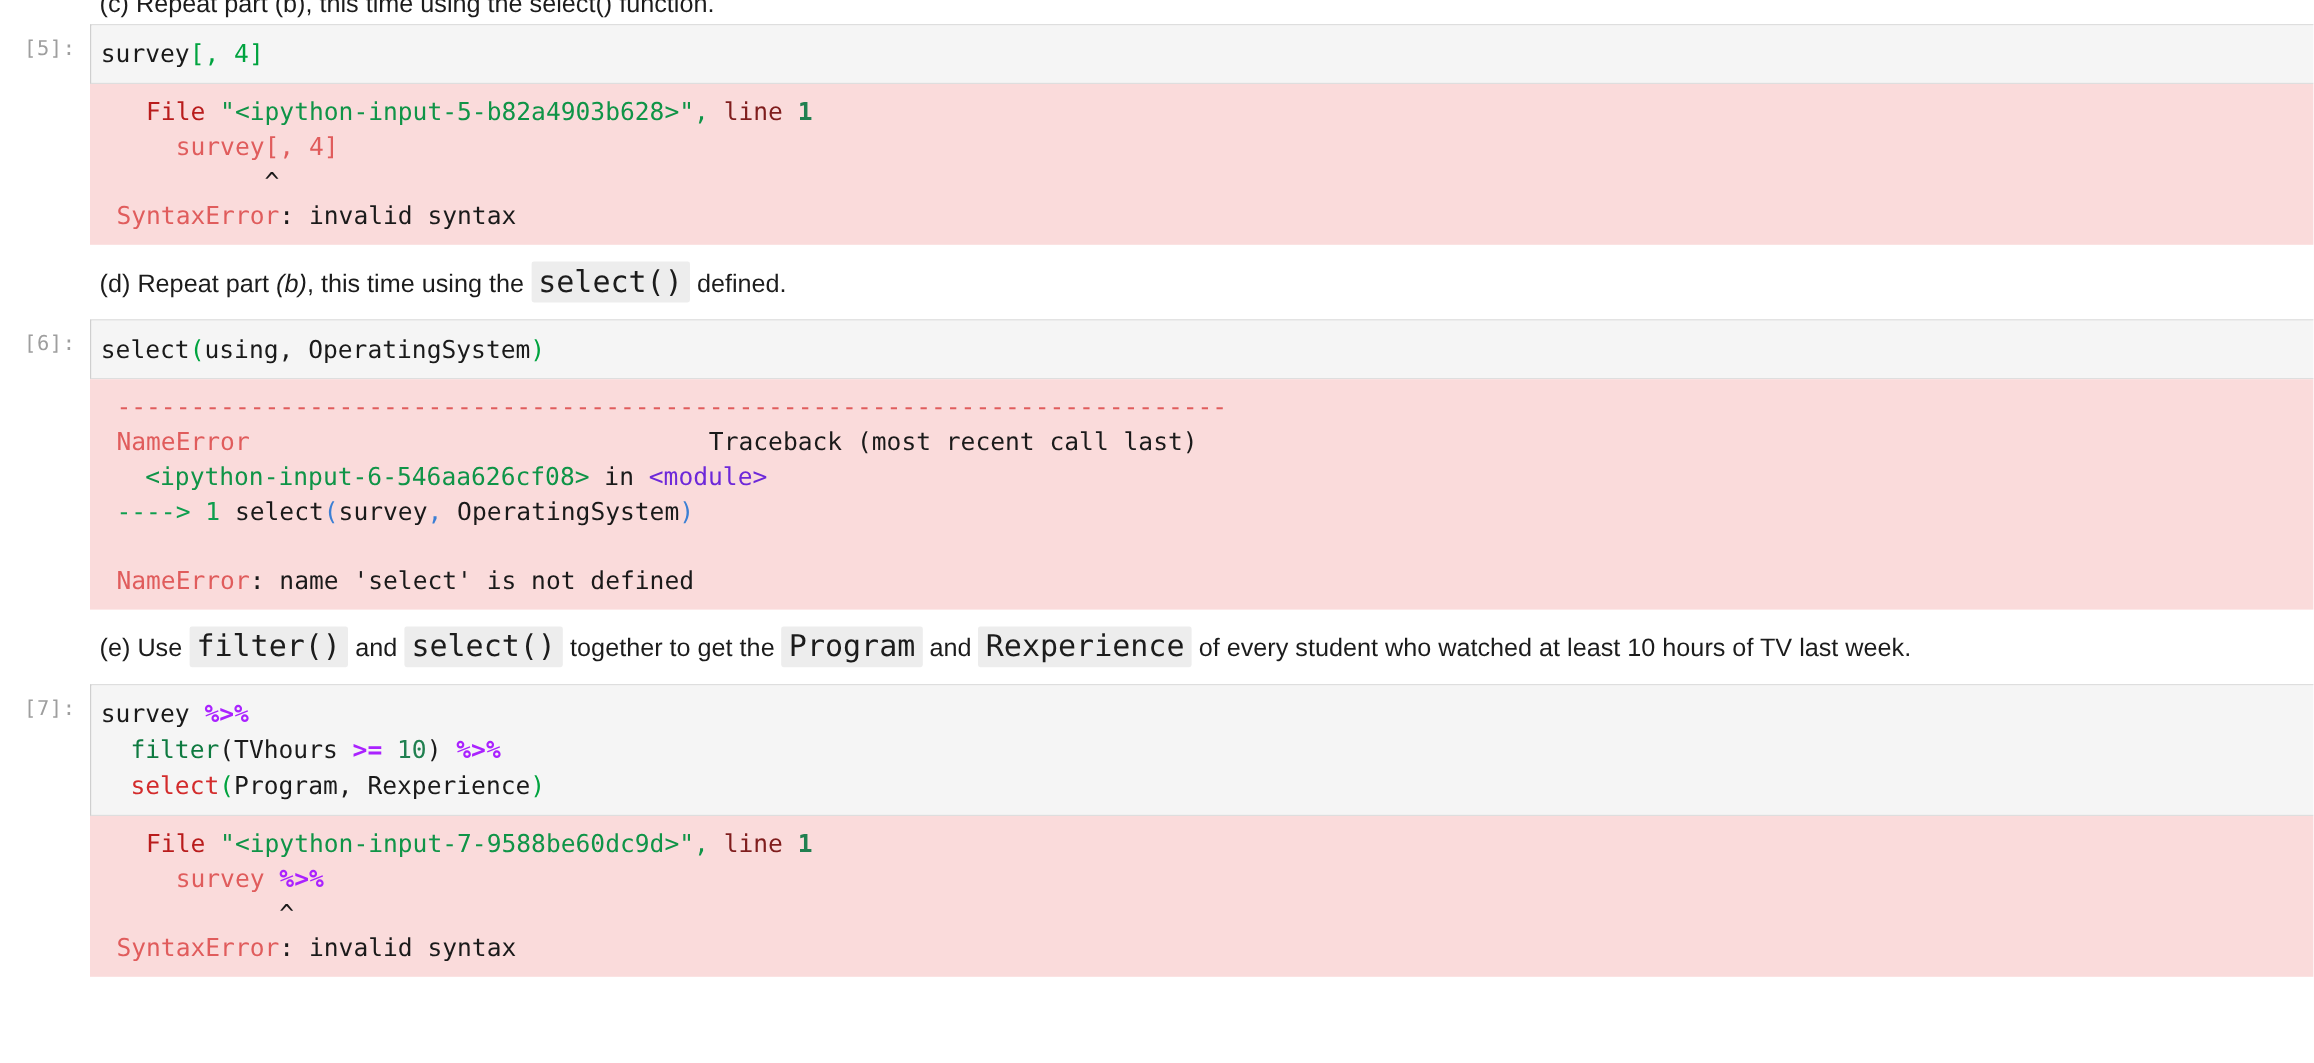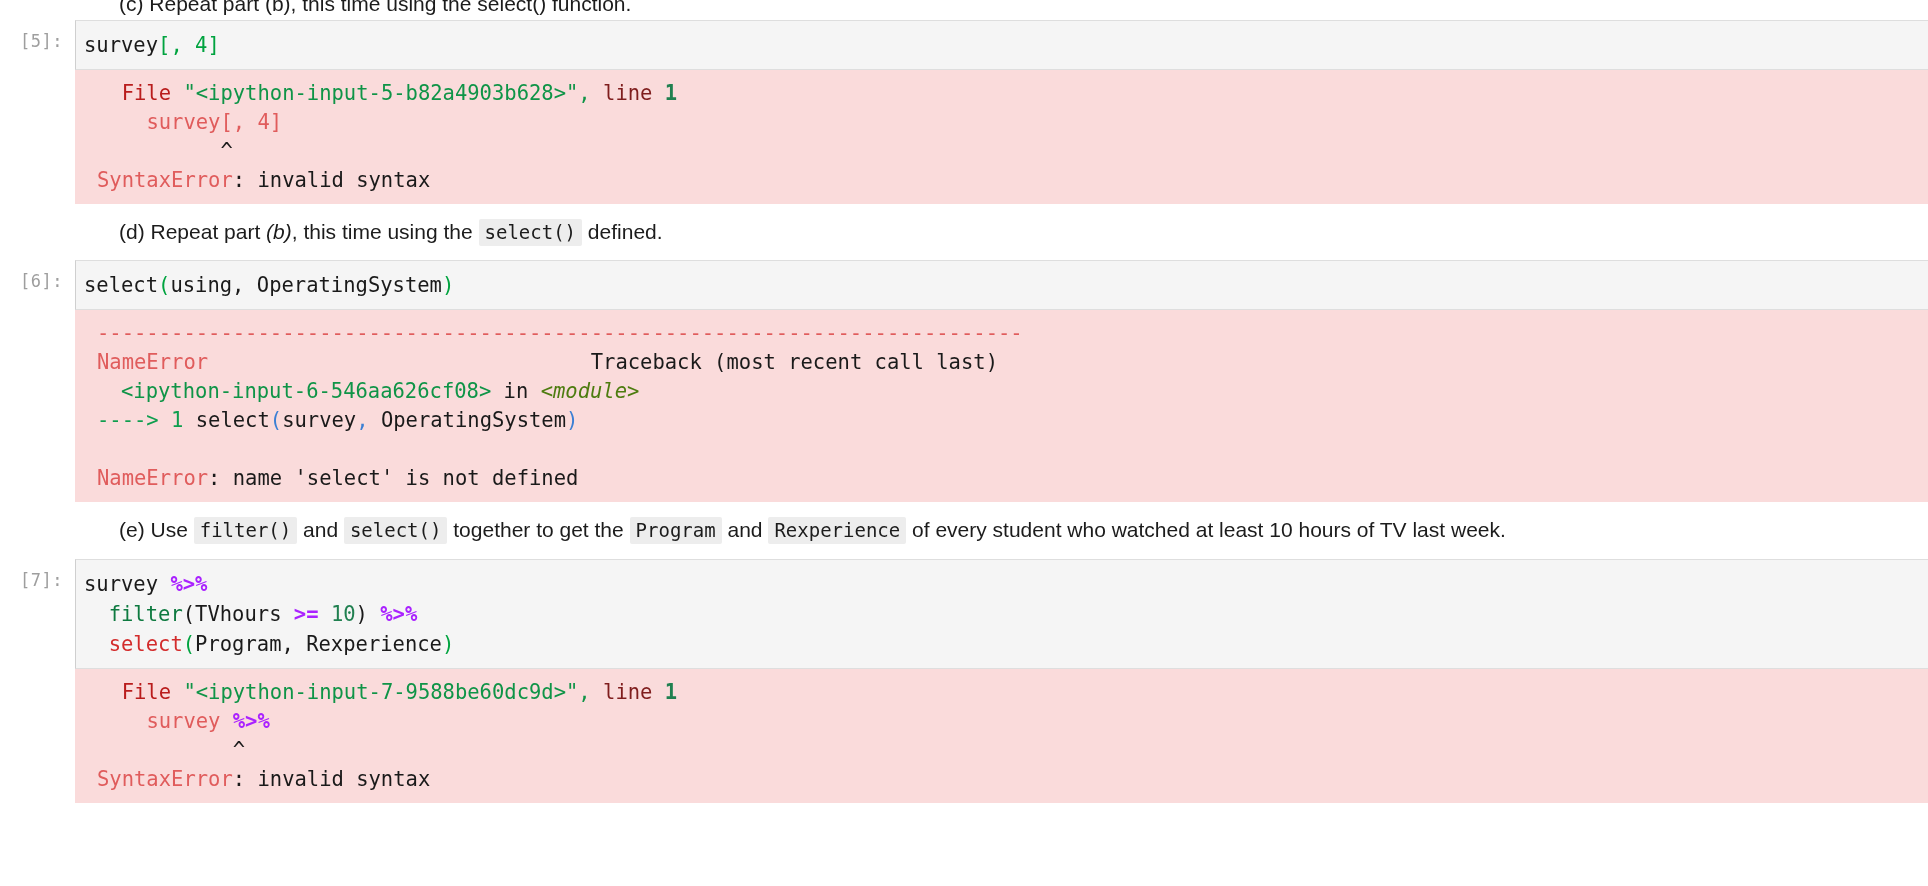--- a/index.html
+++ b/index.html
@@ -82,40 +82,39 @@
   }
   .traceback .dashline {
     color: #e05c5c;
     letter-spacing: 0px;
   }
 
   
   .markdown-row {
     display: flex;
     width: 1743px;
-    padding-left: 36px;
   }
   .markdown-pad {
     width: 75px;
     min-width: 75px;
   }
   .markdown {
     flex: 1;
     padding: 14px 0 14px 8px;
     box-sizing: border-box;
     font-family: "Liberation Sans", sans-serif;
     font-size: 21px;
     line-height: 1.35;
     color: #1c1c1c;
     white-space: nowrap;
   }
   .markdown em { font-style: italic; }
   code.inline {
     font-family: "DejaVu Sans Mono", "Liberation Mono", monospace;
-    font-size: 19px;
+    font-size: 25px;
     background: #ededed;
     color: #1c1c1c;
     padding: 2px 6px 3px 6px;
     border-radius: 2px;
     white-space: pre;
   }
 
   
   .t-op-green   { color: #00a33f; }  
   .t-paren-grn  { color: #00a33f; }
@@ -125,21 +124,21 @@
   .t-fn-green   { color: #0e7a40; }
   .t-fn-red     { color: #d32c2c; }
   .t-kwfile     { color: #b91c1c; }
   .t-str-green  { color: #0f9447; }
   .t-line-lbl   { color: #7f1d1d; }
   .t-num-bold   { color: #208050; font-weight: bold; }
   .t-errname    { color: #e05c5c; }
   .t-errsrc     { color: #e05c5c; }
   .t-caret      { color: #1a1a1a; }
   .t-tb-file    { color: #0f9447; margin-left: 24px; }
-  .t-tb-module  { color: #4d7c0f; font-style: italic; }
+  .t-tb-module  { color: #6d28d9; }
   .t-arrow      { color: #0e9e4e; }
   .t-blue-paren { color: #3b7fd4; }
 
   .top-clip {
     height: 20px;
     overflow: hidden;
     position: relative;
   }
   .top-clip .markdown {
     padding-top: 0;

